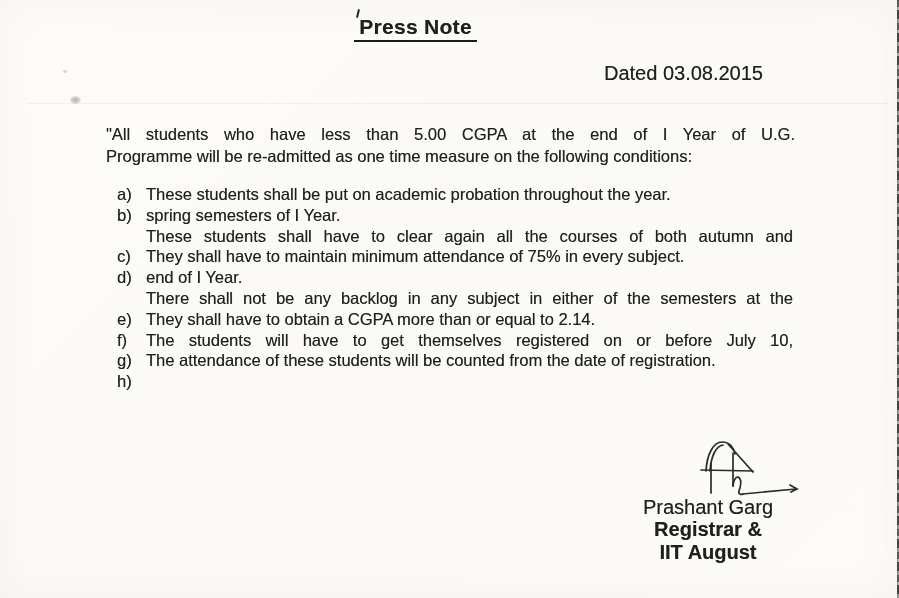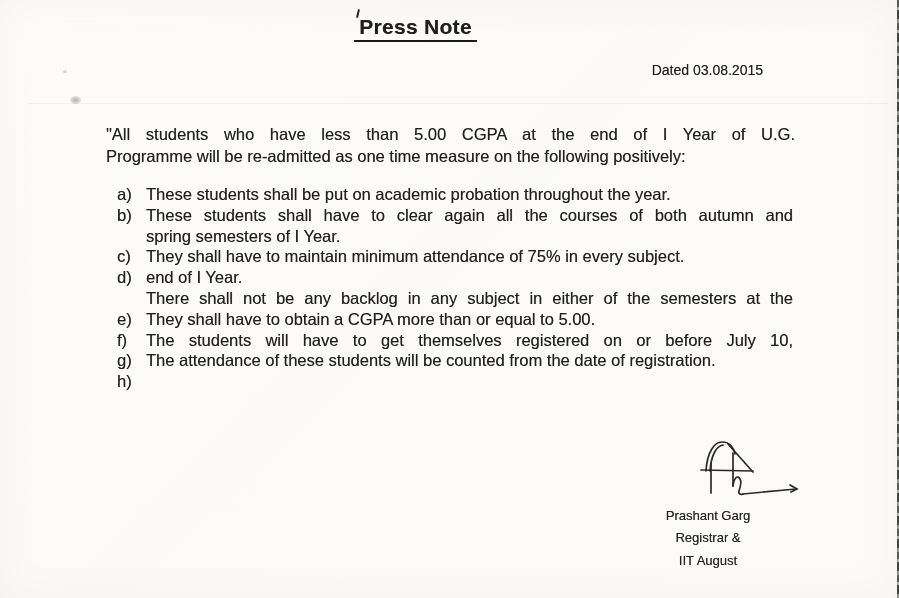--- a/index.html
+++ b/index.html
@@ -50,21 +50,21 @@
     border-radius: 1px;
   }
 
   
   .date-row {
     position: absolute;
     top: 62px;
     left: 0;
     width: 763px;
     text-align: right;
-    font-size: 14px;
+    font-size: 20px;
   }
 
   
   .intro {
     position: absolute;
     top: 123px;
     left: 106px;
     width: 689px;
     font-size: 16.5px;
     line-height: 22px;
@@ -95,25 +95,24 @@
     left: 699px;
     width: 112px;
     height: 60px;
   }
   .sig {
     position: absolute;
     top: 496px;
     left: 638px;
     width: 140px;
     text-align: center;
-    font-size: 13px;
+    font-size: 20px;
     line-height: 22.4px;
-    margin-top: 9px;
-  }
-  .sig .bold { font-weight: normal; }
+  }
+  .sig .bold { font-weight: bold; }
 
   
   .edge-line {
     position: absolute;
     top: 0;
     right: 0;
     width: 2.5px;
     height: 598px;
     background: repeating-linear-gradient(
       180deg,
@@ -156,37 +155,37 @@
 <div class="page">
 
   <div class="title-wrap">
     <span class="title">Press Note</span>
   </div>
 
   <div class="date-row">Dated 03.08.2015</div>
 
   <div class="intro">
     <span class="line jline">"All students who have less than 5.00 CGPA at the end of I Year of U.G.</span>
-    <span class="line">Programme will be re-admitted as one time measure on the following positively:</span>
+    <span class="line">Programme will be re-admitted as one time measure on the following conditions:</span>
   </div>
 
   <div class="list">
 
     <div class="item">
       <span class="lab">a)</span>
       <span class="txt">
         <span class="line">These students shall be put on academic probation throughout the year.</span>
       </span>
     </div>
 
     <div class="item">
       <span class="lab">b)</span>
       <span class="txt">
+        <span class="line">spring semesters of I Year.</span>
         <span class="line jline">These students shall have to clear again all the courses of both autumn and</span>
-        <span class="line">spring semesters of I Year.</span>
       </span>
     </div>
 
     <div class="item">
       <span class="lab">c)</span>
       <span class="txt">
         <span class="line">They shall have to maintain minimum attendance of 75% in every subject.</span>
       </span>
     </div>
 
@@ -194,21 +193,21 @@
       <span class="lab">d)</span>
       <span class="txt">
         <span class="line">end of I Year.</span>
         <span class="line jline">There shall not be any backlog in any subject in either of the semesters at the</span>
       </span>
     </div>
 
     <div class="item">
       <span class="lab">e)</span>
       <span class="txt">
-        <span class="line">They shall have to obtain a CGPA more than or equal to 5.00.</span>
+        <span class="line">They shall have to obtain a CGPA more than or equal to 2.14.</span>
       </span>
     </div>
 
     <div class="item">
       <span class="lab">f)</span>
       <span class="txt">
         <span class="line jline">The students will have to get themselves registered on or before July 10,</span>
       </span>
     </div>
 

